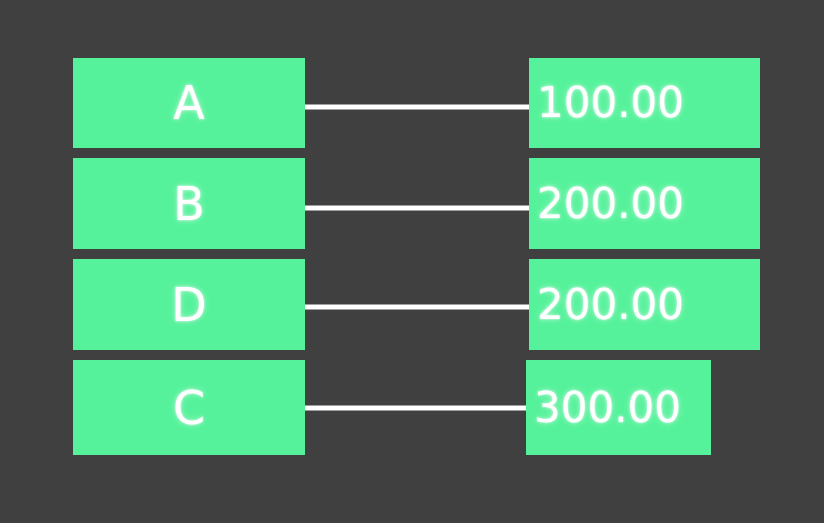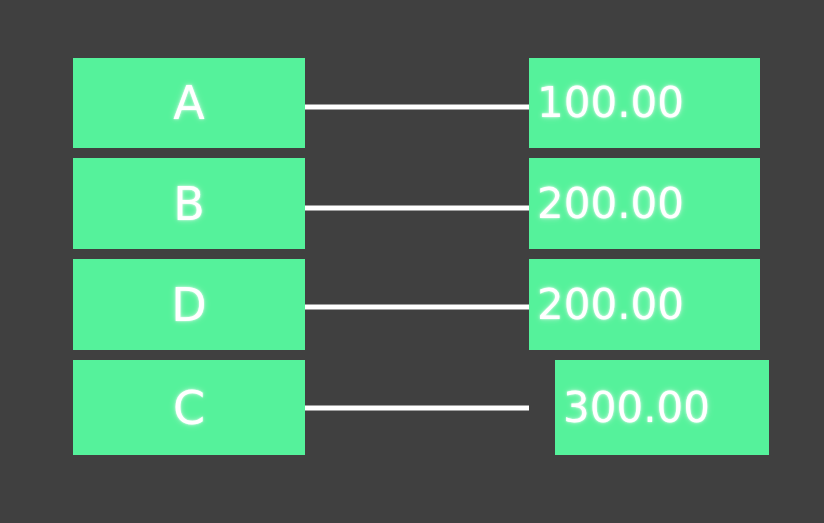--- a/index.html
+++ b/index.html
@@ -91,17 +91,17 @@
   </div>
 
   <div class="node node-right" style="left:529px; top:158px; width:231px; height:91px;">
     <span class="node-label node-label-value">200.00</span>
   </div>
 
   <div class="node node-right" style="left:529px; top:259px; width:231px; height:91px;">
     <span class="node-label node-label-value">200.00</span>
   </div>
 
-  <div class="node node-right" style="left:555px; top:360px; width:214px; height:95px;">
+  <div class="node node-right" style="left:526px; top:360px; width:185px; height:95px;">
     <span class="node-label node-label-value">300.00</span>
   </div>
 
 </div>
 
 </body></html>

